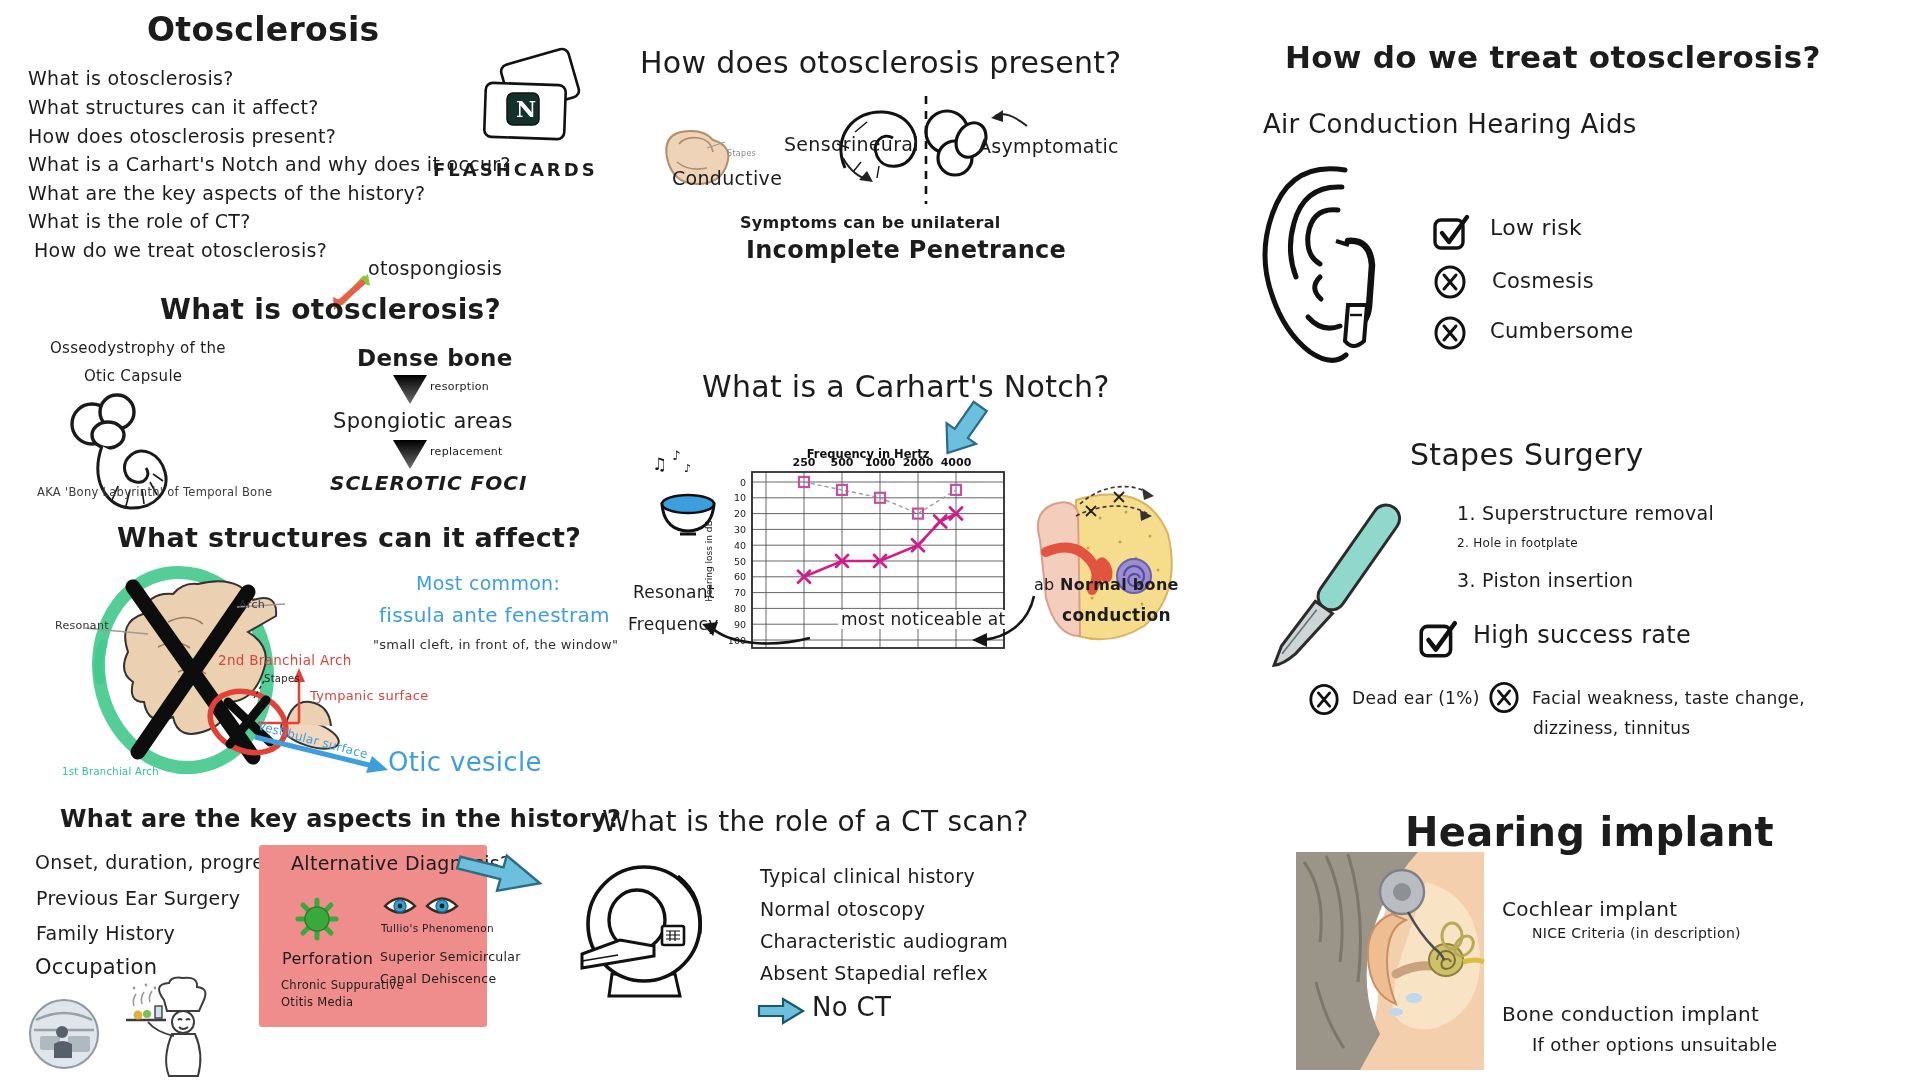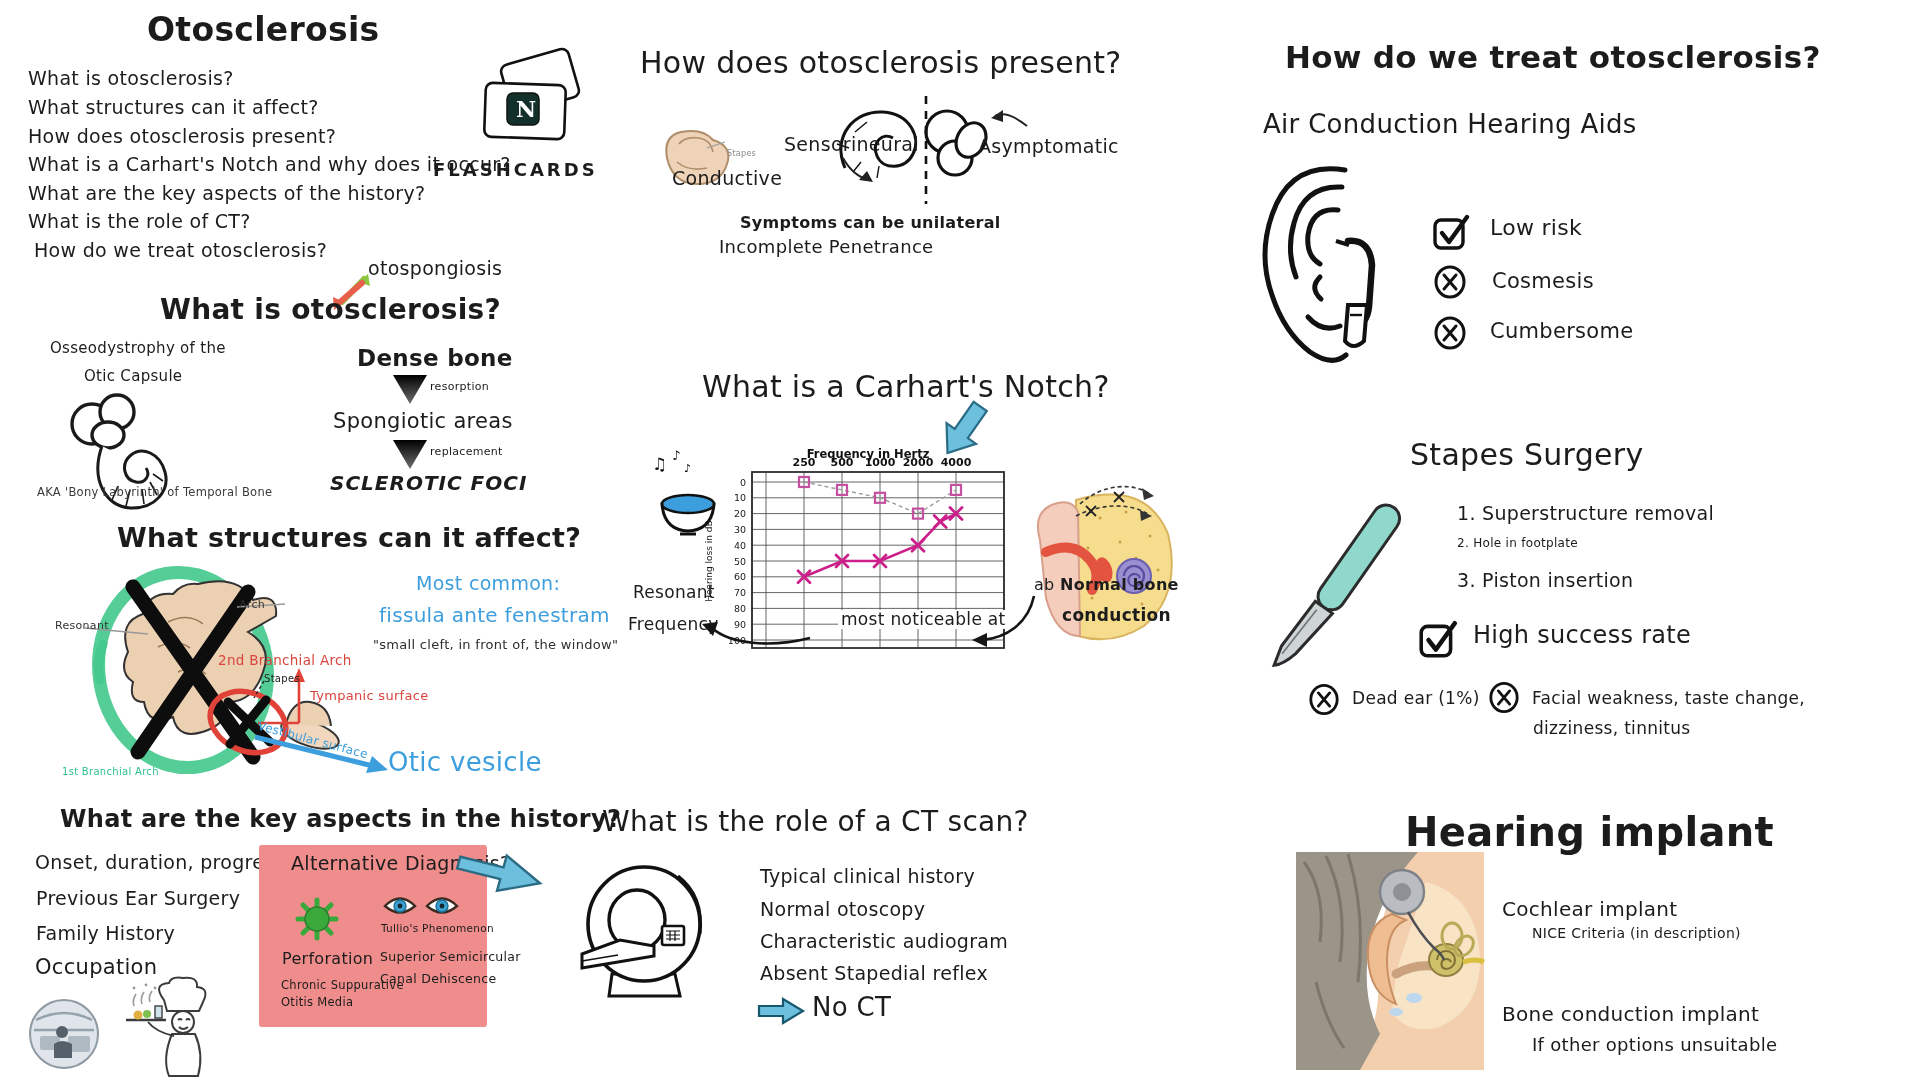--- a/index.html
+++ b/index.html
@@ -190,21 +190,21 @@
   <path d="M188 66 Q198 84 214 88" fill="none" stroke="#222" stroke-width="2"></path>
   <polygon points="218,90 204,88 212,79" fill="#222"></polygon>
   <path d="M372 34 Q352 18 340 24" fill="none" stroke="#222" stroke-width="2"></path>
   <polygon points="336,26 348,18 348,30" fill="#222"></polygon>
 </svg>
 <div class="t gry" style="left:727px;top:150px;font-size:8px">Stapes</div>
 <div class="t" style="left:672px;top:168px;font-size:19px">Conductive</div>
 <div class="t" style="left:784px;top:134px;font-size:19px">Sensorineural</div>
 <div class="t" style="left:978px;top:136px;font-size:19px">Asymptomatic</div>
 <div class="t" style="left:740px;top:214px;font-size:16px;font-weight:600">Symptoms can be unilateral</div>
-<div class="t" style="left:719px;top:237px;font-size:18px;font-weight:400">Incomplete Penetrance</div>
+<div class="t" style="left:746px;top:237px;font-size:24px;font-weight:700">Incomplete Penetrance</div>
 
 <div class="t" style="left:702px;top:370px;font-size:30px">What is a Carhart's Notch?</div>
 <svg class="abs" style="left:928px;top:396px" width="70" height="70" viewBox="0 0 70 70">
   <polygon points="5,27 38,27 38,17 62,35 38,53 38,43 5,43" fill="#6cc0dd" stroke="#2a6b86" stroke-width="2.2" transform="rotate(125 35 35)"></polygon>
 </svg>
 
 <svg class="abs" style="left:648px;top:446px" width="78" height="96" viewBox="0 0 78 96">
   <text x="4" y="24" font-size="17" fill="#111">♫</text>
   <text x="24" y="14" font-size="13" fill="#111">♪</text>
   <text x="36" y="26" font-size="11" fill="#111">♪</text>

